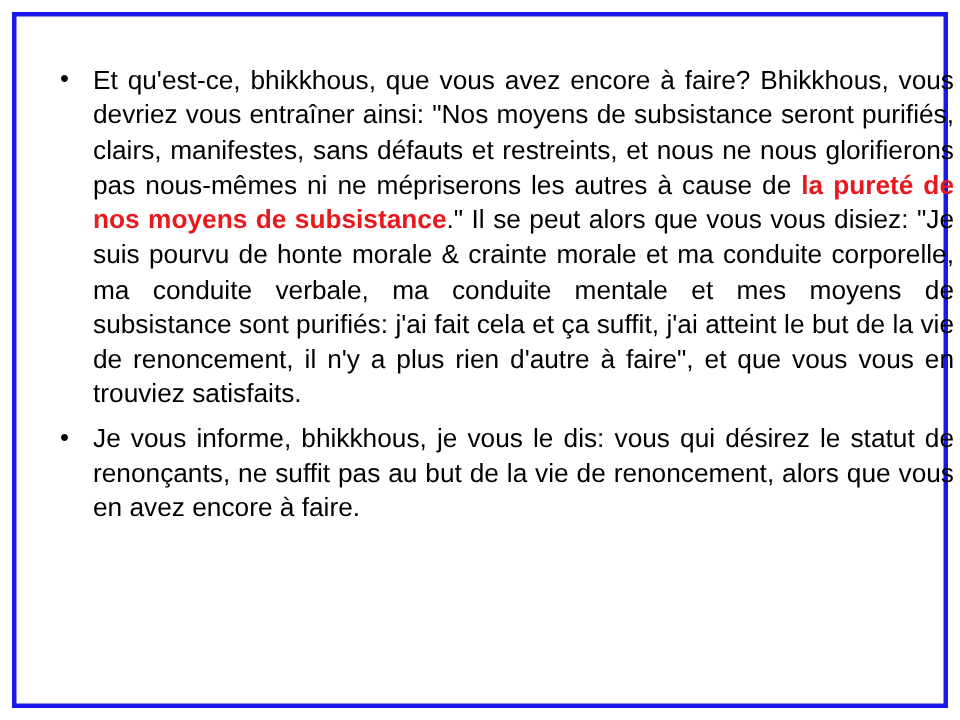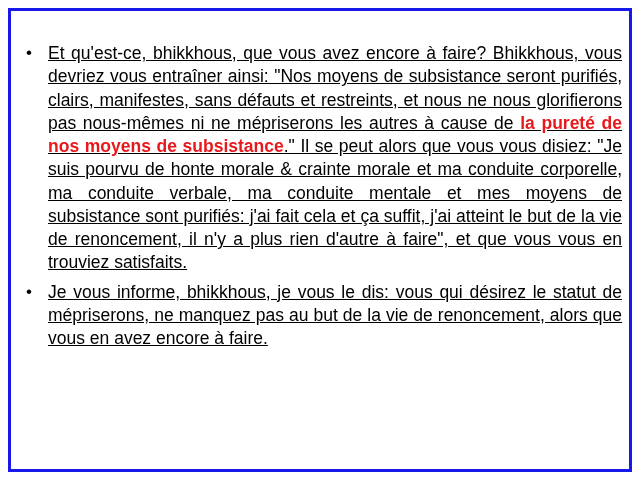--- a/index.html
+++ b/index.html
@@ -24,25 +24,24 @@
     position: absolute;
     left: 8px;
     top: 8px;
     right: 8px;
     bottom: 8px;
     border: 3px solid #1818e8;
     box-sizing: border-box;
   }
   .content {
     position: absolute;
-    left: 22px;
+    left: 36px;
     top: 42px;
     width: 600px;
     box-sizing: border-box;
-    text-decoration: underline;
   }
   ul.bullets {
     margin: 0;
     padding: 0;
     list-style: none;
   }
   li.bullet {
     position: relative;
     padding-left: 26px;
     margin-bottom: 6px;
@@ -74,17 +73,17 @@
 <body>
 
 <div class="slide">
   <div class="frame"></div>
   <div class="content">
     <ul class="bullets">
       <li class="bullet">
         <span class="para"><span>Et qu'est-ce, bhikkhous, que vous avez encore à faire? Bhikkhous, vous devriez vous entraîner ainsi: "Nos moyens de subsistance seront purifiés, clairs, manifestes, sans défauts et restreints, et nous ne nous glorifierons pas nous-mêmes ni ne mépriserons les autres à cause de </span><span class="hl">la pureté de nos moyens de subsistance</span><span>." Il se peut alors que vous vous disiez: "Je suis pourvu de honte morale &amp; crainte morale et ma conduite corporelle, ma conduite verbale, ma conduite mentale et mes moyens de subsistance sont purifiés: j'ai fait cela et ça suffit, j'ai atteint le but de la vie de renoncement, il n'y a plus rien d'autre à faire", et que vous vous en trouviez satisfaits.</span></span>
       </li>
       <li class="bullet">
-        <span class="para">Je vous informe, bhikkhous, je vous le dis: vous qui désirez le statut de mépriserons, ne manquez pas au but de la vie de renoncement, alors que vous en avez encore à faire.</span>
+        <span class="para">Je vous informe, bhikkhous, je vous le dis: vous qui désirez le statut de renonçants, ne suffit pas au but de la vie de renoncement, alors que vous en avez encore à faire.</span>
       </li>
     </ul>
   </div>
 </div>
 
 </body></html>

